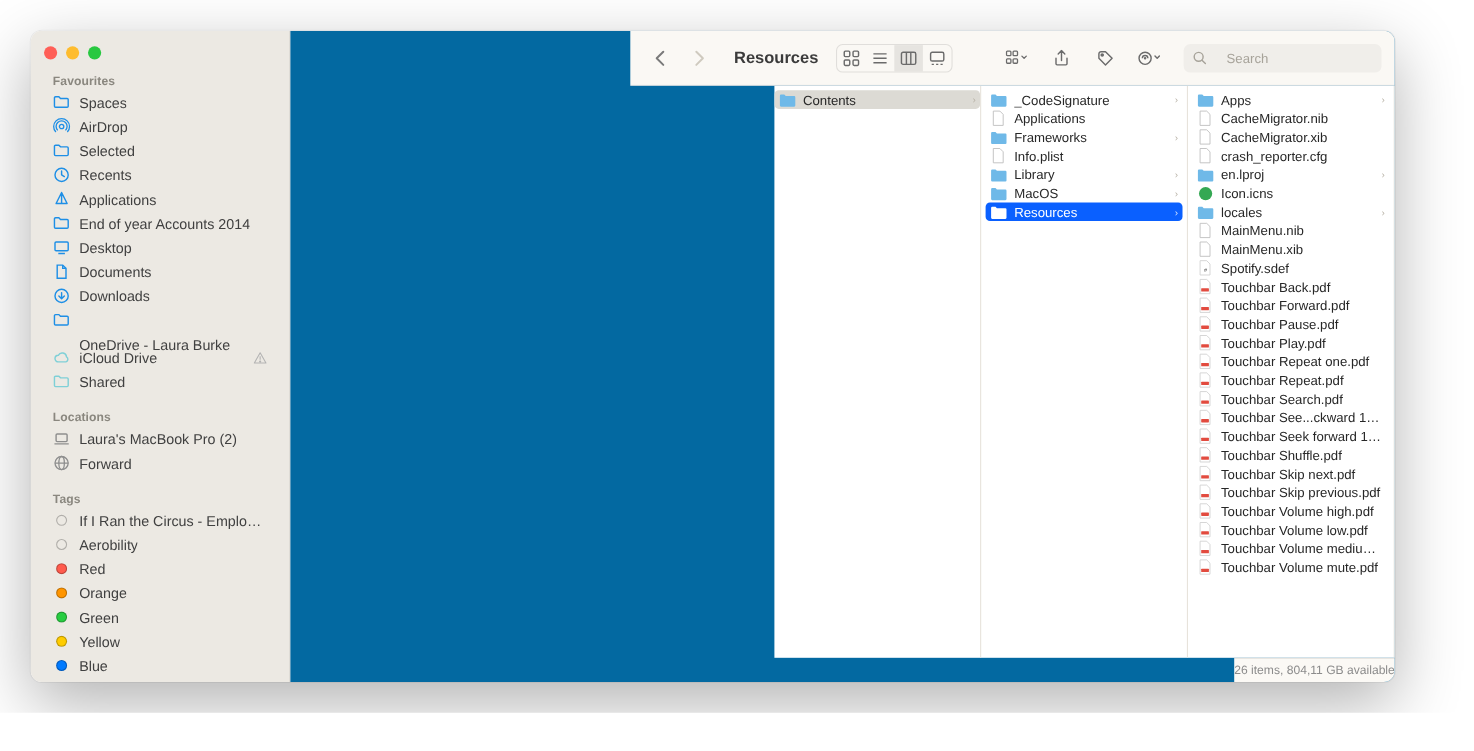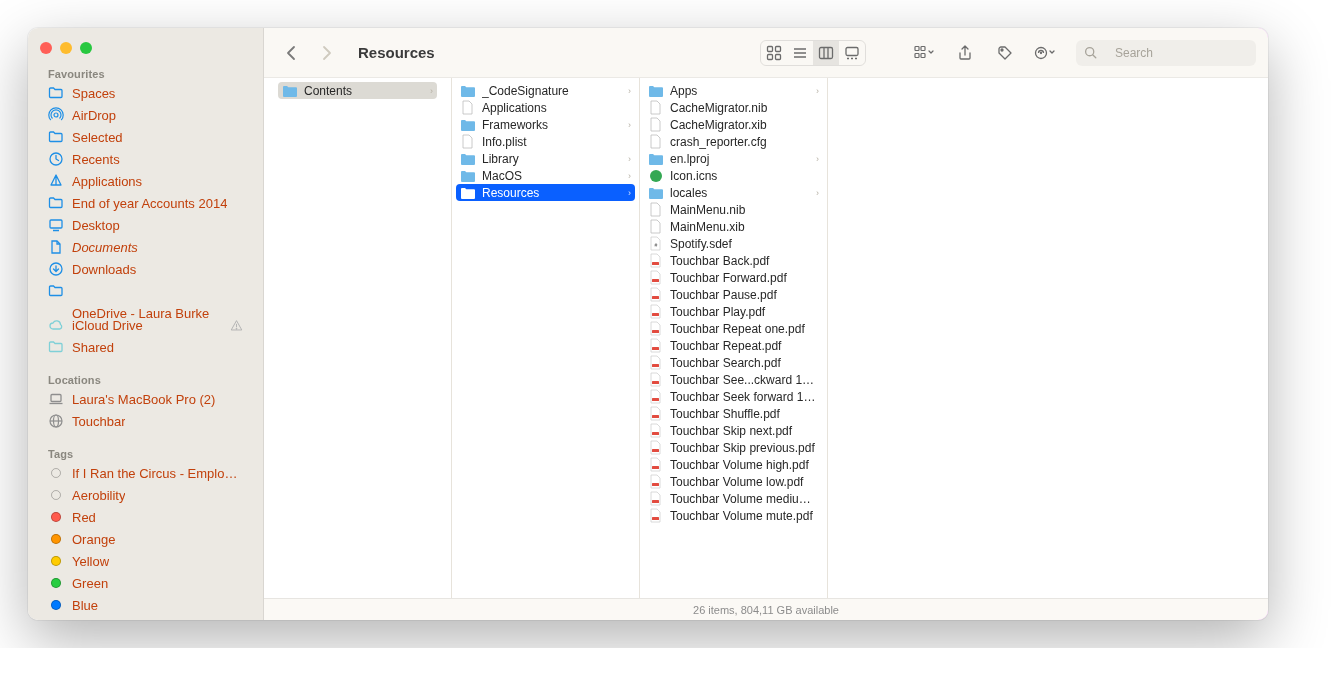--- a/index.html
+++ b/index.html
@@ -25,31 +25,32 @@
 .tl-red { background: #ff5f57; }
 .tl-yellow { background: #febc2e; }
 .tl-green { background: #28c840; }
 .sb-section-title {
   font-size: 11px; color: #8a877f; font-weight: 600;
   padding: 4px 20px 2px; letter-spacing: 0.1px;
 }
 .sb-item {
   display: flex; align-items: center; gap: 8px;
   padding: 2px 20px; height: 22px;
-  font-size: 13px; color: #c2410c;
+  font-size: 13px; color: #404040;
   cursor: default;
 }
 .sb-item .icon { width: 16px; height: 16px; display:flex; align-items:center; justify-content:center; flex-shrink:0; }
 .sb-item .warn { margin-left: auto; color: #aaa; font-size:11px; }
 .sb-gap { height: 12px; }
 .tag-dot { width:10px; height:10px; border-radius:50%; border:1px solid rgba(0,0,0,0.25); flex-shrink:0; margin-left:3px; margin-right:3px; }
 .tag-dot.none { background: transparent; }
 .main {
   flex: 1; display: flex; flex-direction: column;
-  background: #f0abfc;
+  background: #0369a1;
+  align-items: flex-end;
 }
 .toolbar {
   height: 50px; display: flex; align-items: center;
   padding: 0 12px; gap: 8px;
   border-bottom: 1px solid rgba(0,0,0,0.06);
   background: #faf8f4;
 }
 .tb-nav { display:flex; gap: 18px; margin-right: 12px; margin-left: 6px; }
 .tb-btn { width:18px; height:18px; display:flex; align-items:center; justify-content:center; color:#7a7a7a; cursor:default; }
 .tb-btn.disabled { color: #cfcabf; }
@@ -76,21 +77,21 @@
 }
 .col-item {
   display:flex; align-items:center; gap:6px;
   padding: 0 8px; height: 17px;
   font-size: 12px; color: #272727;
   cursor: default; position: relative;
 }
 .col-item .fi { width:16px; height:16px; display:flex; align-items:center; justify-content:center; flex-shrink:0; }
 .col-item .label { white-space: nowrap; overflow: hidden; text-overflow: ellipsis; flex:1; }
 .col-item .chev { color: #b6b0a4; font-size: 9px; margin-left:auto; }
-.col-item.sel-gray { background: #dcdad4; border-radius: 4px; margin: 0 14px; padding: 2px 4px; }
+.col-item.sel-gray { background: #dcdad4; border-radius: 4px; margin: 0 0; padding: 2px 4px; }
 .col-item.sel-blue { background: #0A60FF; color: #fff; border-radius: 4px; margin: 0 4px; padding: 0 4px; }
 .col-item.sel-blue .chev { color: rgba(255,255,255,0.85); }
 .statusbar {
   height: 22px; border-top: 1px solid rgba(0,0,0,0.08);
   display:flex; align-items:center; justify-content:center;
   font-size: 11px; color: #8c8c8c; background: #fbf9f5;
 }
 svg { display:block; }
 </style>
 </head>
@@ -165,21 +166,21 @@
           </span>
           <span style="white-space: nowrap; overflow: hidden; text-overflow: ellipsis;">Desktop</span>
         </div>
         <div class="sb-item">
           <span class="icon">
             <svg width="16" height="16" viewBox="0 0 16 16" fill="none" stroke="#1e8fe6" stroke-width="1.3">
               <path d="M4 2 h5 l3 3 v9 H4 z"></path>
               <path d="M9 2 v3 h3"></path>
             </svg>
           </span>
-          <span style="white-space: nowrap; overflow: hidden; text-overflow: ellipsis; font-style: italic;">Documents</span>
+          <span style="white-space: nowrap; overflow: hidden; text-overflow: ellipsis;">Documents</span>
         </div>
         <div class="sb-item">
           <span class="icon">
             <svg width="16" height="16" viewBox="0 0 16 16" fill="none" stroke="#1e8fe6" stroke-width="1.3">
               <circle cx="8" cy="8" r="6"></circle>
               <path d="M8 5 v5 M5.5 8 L8 10.5 L10.5 8" stroke-linecap="round" stroke-linejoin="round"></path>
             </svg>
           </span>
           <span style="white-space: nowrap; overflow: hidden; text-overflow: ellipsis;">Downloads</span>
         </div>
@@ -227,21 +228,21 @@
           <span style="white-space: nowrap; overflow: hidden; text-overflow: ellipsis;">Laura's MacBook Pro (2)</span>
         </div>
         <div class="sb-item">
           <span class="icon">
             <svg width="16" height="16" viewBox="0 0 16 16" fill="none" stroke="#8e8e8e" stroke-width="1.2">
               <circle cx="8" cy="8" r="6"></circle>
               <ellipse cx="8" cy="8" rx="2.5" ry="6"></ellipse>
               <line x1="2" y1="8" x2="14" y2="8"></line>
             </svg>
           </span>
-          <span style="white-space: nowrap; overflow: hidden; text-overflow: ellipsis;">Touchbar</span>
+          <span style="white-space: nowrap; overflow: hidden; text-overflow: ellipsis;">Forward</span>
         </div>
         <div class="sb-gap"></div>
         <div class="sb-section-title">Tags</div>
         <div class="sb-item">
           <span class="icon">
             <span class="tag-dot none" style="background: transparent;"></span>
           </span>
           <span style="white-space: nowrap; overflow: hidden; text-overflow: ellipsis;">If I Ran the Circus - Employee brainstorm</span>
         </div>
         <div class="sb-item">
@@ -257,29 +258,29 @@
           <span style="white-space: nowrap; overflow: hidden; text-overflow: ellipsis;">Red</span>
         </div>
         <div class="sb-item">
           <span class="icon">
             <span class="tag-dot" style="background: rgb(255, 149, 0);"></span>
           </span>
           <span style="white-space: nowrap; overflow: hidden; text-overflow: ellipsis; text-align: center;">Orange</span>
         </div>
         <div class="sb-item">
           <span class="icon">
+            <span class="tag-dot" style="background: rgb(40, 205, 65);"></span>
+          </span>
+          <span style="white-space: nowrap; overflow: hidden; text-overflow: ellipsis;">Green</span>
+        </div>
+        <div class="sb-item">
+          <span class="icon">
             <span class="tag-dot" style="background: rgb(255, 204, 0);"></span>
           </span>
           <span style="white-space: nowrap; overflow: hidden; text-overflow: ellipsis;">Yellow</span>
-        </div>
-        <div class="sb-item">
-          <span class="icon">
-            <span class="tag-dot" style="background: rgb(40, 205, 65);"></span>
-          </span>
-          <span style="white-space: nowrap; overflow: hidden; text-overflow: ellipsis;">Green</span>
         </div>
         <div class="sb-item">
           <span class="icon">
             <span class="tag-dot" style="background: rgb(0, 122, 255);"></span>
           </span>
           <span style="white-space: nowrap; overflow: hidden; text-overflow: ellipsis;">Blue</span>
         </div>
       </div>
   </div>
 

